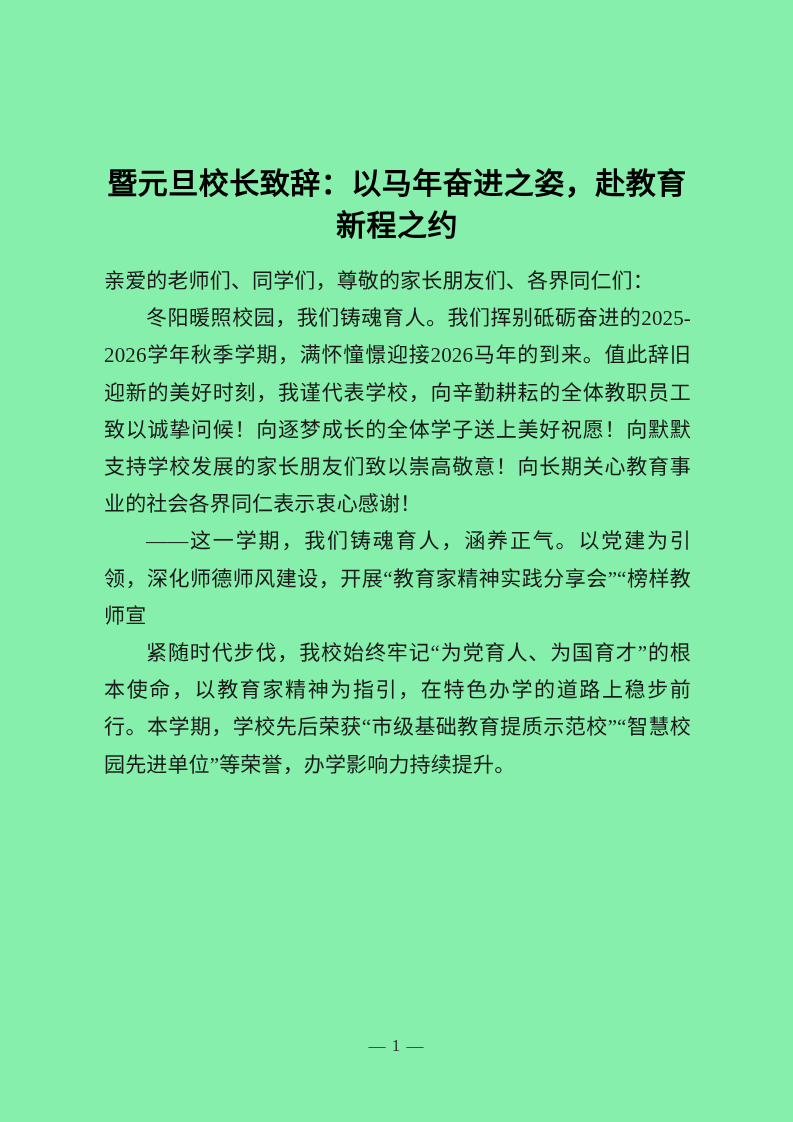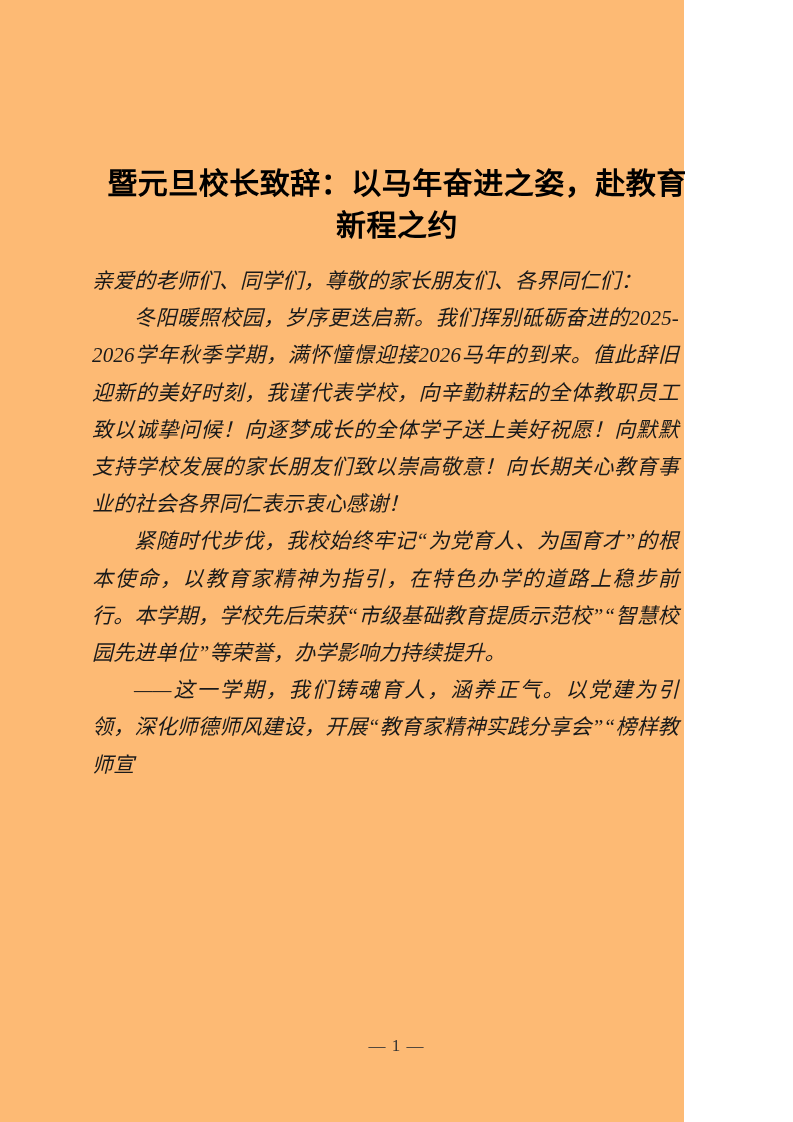--- a/index.html
+++ b/index.html
@@ -12,24 +12,24 @@
     width: 793px;
     height: 1122px;
     overflow: hidden;
     font-family: "DejaVu Serif", "Liberation Serif", serif;
     color: #000000;
     -webkit-font-smoothing: antialiased;
   }
 
   .page {
     position: relative;
-    width: 684px;
+    width: 793px;
     height: 1122px;
     box-sizing: border-box;
-    background: #fdba74;
+    background: #86efac;
   }
 
   
   .doc-title {
     position: absolute;
     left: 104px;
     top: 143px;
     width: 586px;
     text-align: center;
     font-family: "DejaVu Serif", "Liberation Serif", serif;
@@ -38,24 +38,23 @@
     line-height: 42px;
     letter-spacing: 0.5px;
     color: #000000;
     white-space: pre-wrap;
     word-break: break-all;
   }
 
   
   .doc-body {
     position: absolute;
-    left: 92px;
+    left: 104px;
     top: 263px;
     width: 587px;
-    font-style: italic;
   }
 
   .para {
     font-family: "Liberation Serif", "DejaVu Serif", serif;
     font-size: 21px;
     line-height: 37.2px;
     color: #1a1a1a;
     text-align: justify;
     text-justify: inter-character;
     word-break: break-all;
@@ -84,24 +83,24 @@
 <body>
 
 <div class="page">
 
   <h1 class="doc-title">暨元旦校长致辞：以马年奋进之姿，赴教育新程之约</h1>
 
   <div class="doc-body">
 
     <p class="para">亲爱的老师们、同学们，尊敬的家长朋友们、各界同仁们：</p>
 
-    <p class="para indent">冬阳暖照校园，岁序更迭启新。我们挥别砥砺奋进的2025-2026学年秋季学期，满怀憧憬迎接2026马年的到来。值此辞旧迎新的美好时刻，我谨代表学校，向辛勤耕耘的全体教职员工致以诚挚问候！向逐梦成长的全体学子送上美好祝愿！向默默支持学校发展的家长朋友们致以崇高敬意！向长期关心教育事业的社会各界同仁表示衷心感谢！</p>
+    <p class="para indent">冬阳暖照校园，我们铸魂育人。我们挥别砥砺奋进的2025-2026学年秋季学期，满怀憧憬迎接2026马年的到来。值此辞旧迎新的美好时刻，我谨代表学校，向辛勤耕耘的全体教职员工致以诚挚问候！向逐梦成长的全体学子送上美好祝愿！向默默支持学校发展的家长朋友们致以崇高敬意！向长期关心教育事业的社会各界同仁表示衷心感谢！</p>
 
 
+    <p class="para indent">——这一学期，我们铸魂育人，涵养正气。以党建为引领，深化师德师风建设，开展“教育家精神实践分享会”“榜样教师宣</p>
+
     <p class="para indent">紧随时代步伐，我校始终牢记“为党育人、为国育才”的根本使命，以教育家精神为指引，在特色办学的道路上稳步前行。本学期，学校先后荣获“市级基础教育提质示范校”“智慧校园先进单位”等荣誉，办学影响力持续提升。</p>
-
-    <p class="para indent">——这一学期，我们铸魂育人，涵养正气。以党建为引领，深化师德师风建设，开展“教育家精神实践分享会”“榜样教师宣</p>
 
   </div>
 
   <div class="page-footer">— 1 —</div>
 
 </div>
 
 </body></html>

